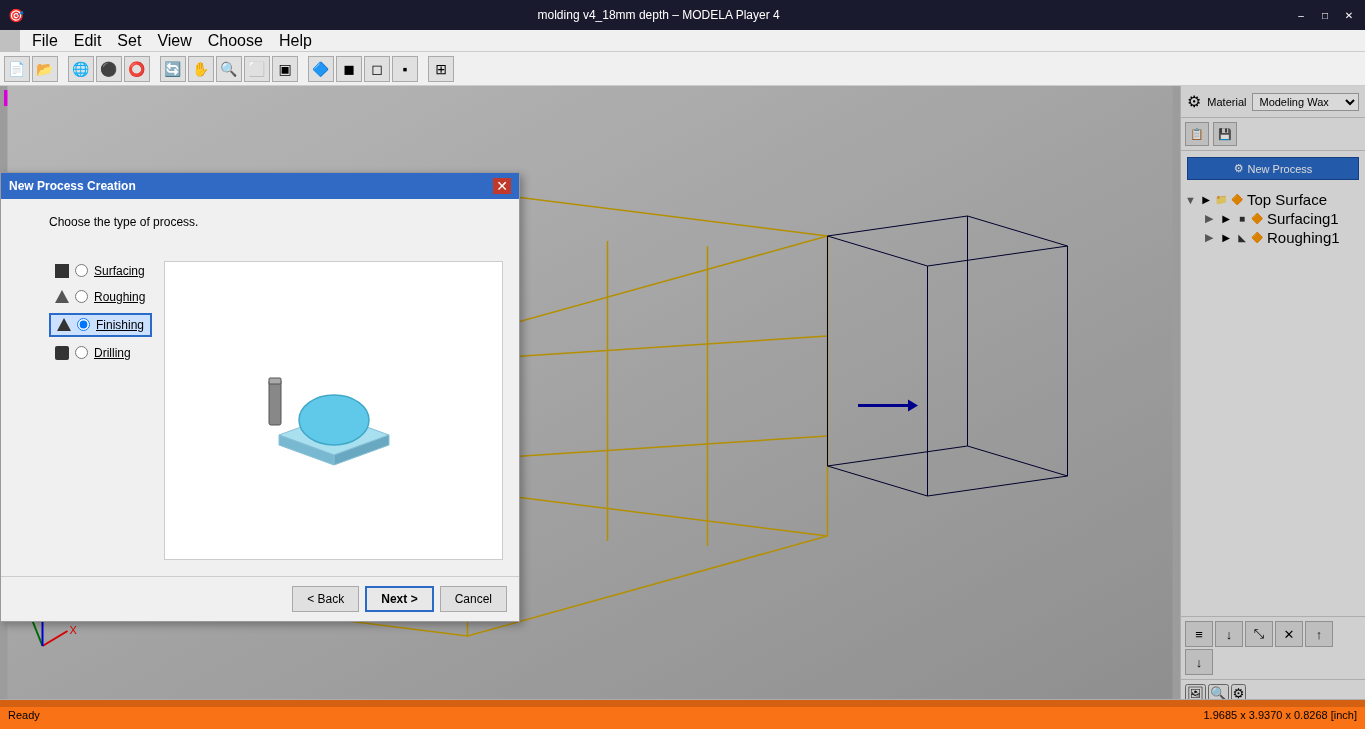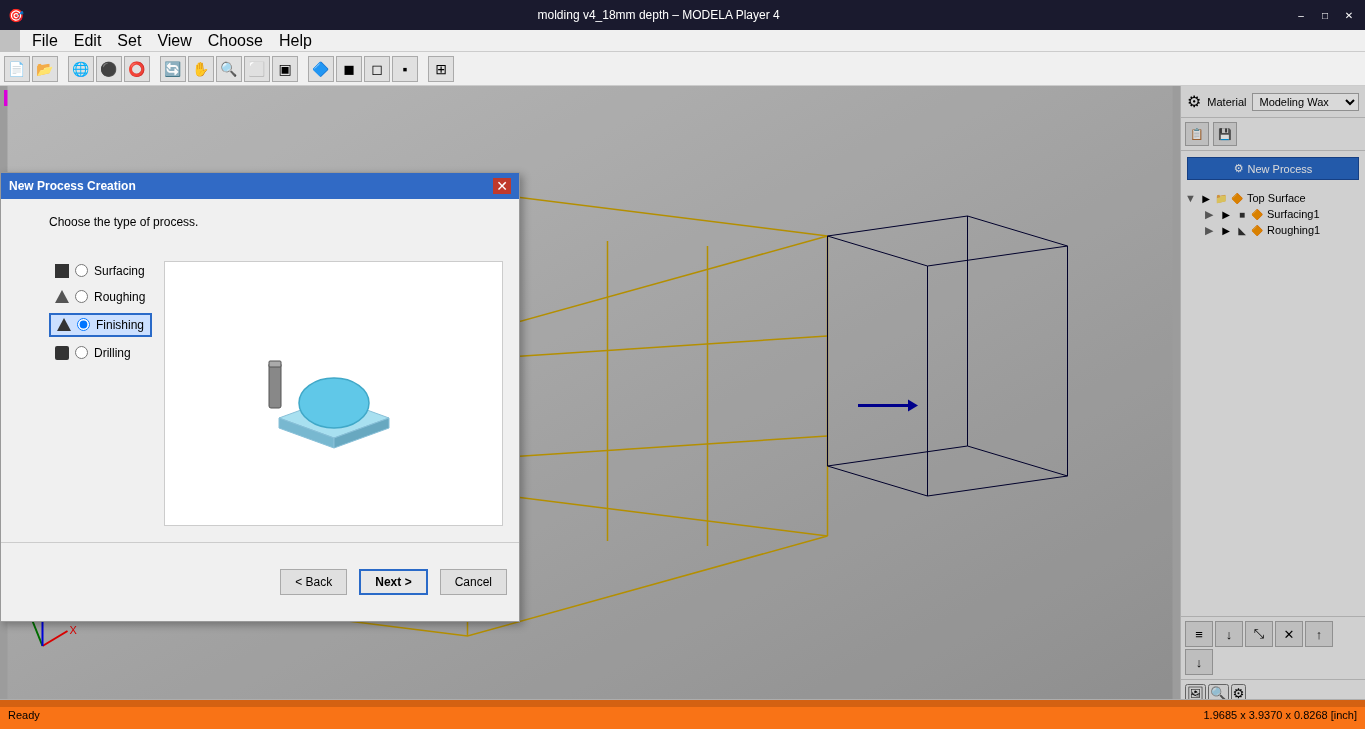--- a/index.html
+++ b/index.html
@@ -35,42 +35,42 @@
     #right-panel-icons { padding: 4px; display: flex; gap: 4px; border-bottom: 1px solid #ccc; }
     #right-panel-icons .icon-btn { width: 24px; height: 24px; background: #e0e0e0; border: 1px solid #aaa; display: flex; align-items: center; justify-content: center; font-size: 11px; cursor: pointer; }
     #new-process-btn { margin: 6px; padding: 4px; background: #2a6ac8; border: 1px solid #1a4a9a; color: #fff; font-size: 11px; display: flex; align-items: center; justify-content: center; gap: 4px; cursor: pointer; }
     #process-tree { flex: 1; overflow: auto; padding: 4px; font-size: 11px; }
     .tree-node { display: flex; align-items: center; gap: 2px; padding: 1px 0; }
     .tree-expand { width: 12px; color: #666; cursor: pointer; }
     .tree-icon { width: 14px; height: 14px; display: flex; align-items: center; justify-content: center; font-size: 10px; }
     .tree-icon.folder { color: #e8a000; }
     .tree-icon.orange { color: #ff6600; }
     .tree-icon.dark { color: #333; }
-    .tree-label { font-size: 11px; }
+    .tree-label { font-size: 15px; }
     .tree-child { padding-left: 20px; }
     #status-bar { position: absolute; bottom: 0; left: 0; right: 0; height: 30px; background: #f97316; border-top: 1px solid #ccc; display: flex; align-items: center; padding: 0 8px; justify-content: space-between; font-size: 11px; }
 
     
     #right-bottom { border-top: 1px solid #ccc; padding: 4px; display: flex; flex-wrap: wrap; gap: 2px; }
     #right-bottom .icon-btn { width: 28px; height: 26px; background: #e0e0e0; border: 1px solid #aaa; display: flex; align-items: center; justify-content: center; font-size: 13px; cursor: pointer; }
 
     
     #dialog-overlay { position: absolute; top: 0; left: 0; right: 0; bottom: 0; background: rgba(0,0,0,0.15); display: flex; align-items: center; justify-content: flex-start; z-index: 100; }
     #dialog { background: #f0f0f0; border: 1px solid #999; box-shadow: 3px 3px 8px rgba(0,0,0,0.3); width: 520px; min-height: 450px; display: flex; flex-direction: column; }
     #dialog-titlebar { background: #316ac5; color: #fff; padding: 5px 8px; display: flex; align-items: center; justify-content: space-between; font-size: 12px; font-weight: bold; }
     #dialog-close { color: #fff; cursor: pointer; font-size: 14px; background: #c0392b; border: none; width: 18px; height: 16px; display: flex; align-items: center; justify-content: center; }
     #dialog-body { flex: 1; padding: 16px; display: flex; flex-direction: column; gap: 24px; margin-left: 32px; }
     #dialog-instruction { font-size: 12px; margin-bottom: 8px; }
-    #dialog-content { display: flex; gap: 12px; flex: 1; }
+    #dialog-content { display: flex; gap: 12px; flex: 1; text-decoration: underline; }
     #dialog-options { display: flex; flex-direction: column; gap: 6px; }
     .process-option { display: flex; align-items: center; gap: 6px; font-size: 12px; padding: 3px 6px; }
     .process-option.selected { background: #cce0ff; border: 2px solid #2a6ac8; }
     .process-option input[type=radio] { cursor: pointer; }
     #dialog-preview { flex: 1; background: #fff; border: 1px solid #ccc; display: flex; align-items: center; justify-content: center; position: relative; }
-    #dialog-footer { padding: 26px 12px; display: flex; justify-content: flex-end; gap: 12px; border-top: 1px solid #ccc; background: #f0f0f0; }
+    #dialog-footer { padding: 9px 12px; display: flex; justify-content: flex-end; gap: 6px; border-top: 1px solid #ccc; background: #f0f0f0; }
     .dlg-btn { padding: 4px 14px; font-size: 12px; cursor: pointer; background: #e0e0e0; border: 1px solid #aaa; }
     .dlg-btn.primary { background: #e8e8e8; border: 2px solid #2a6ac8; font-weight: bold; }
 
     
     #viewport-svg { position: absolute; top: 0; left: 0; width: 100%; height: 100%; }
   </style>
 </head>
 <body>
 
 <div id="title-bar">

